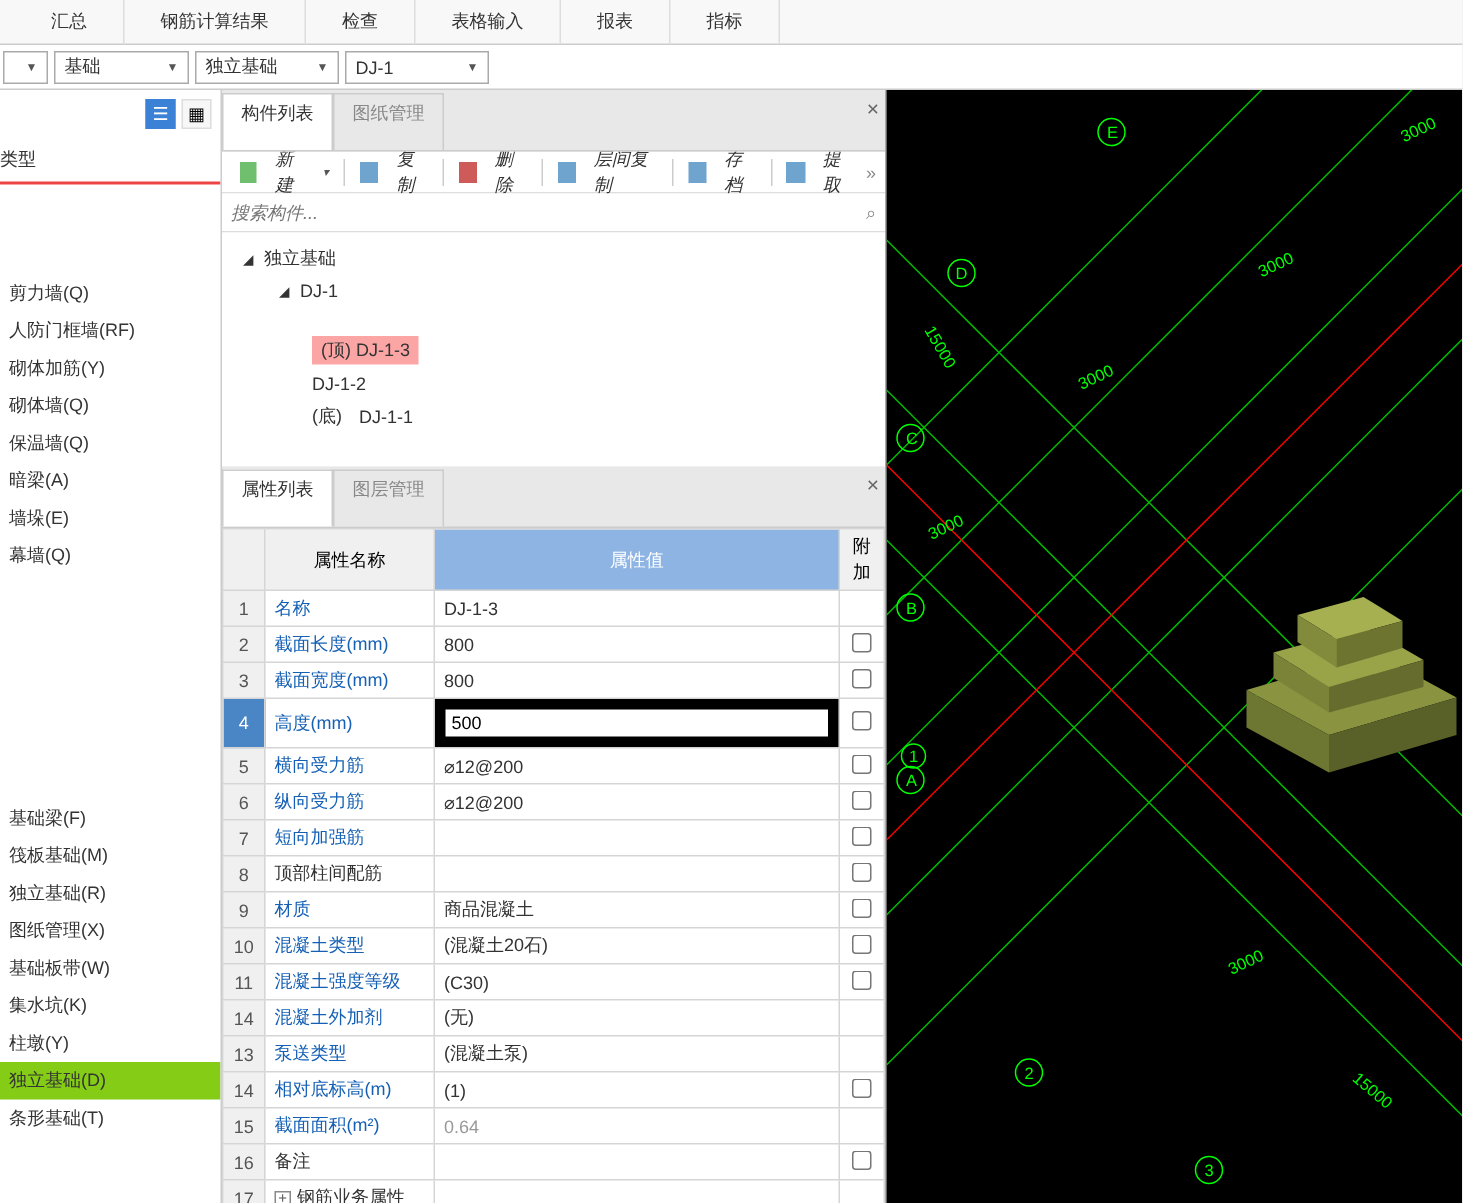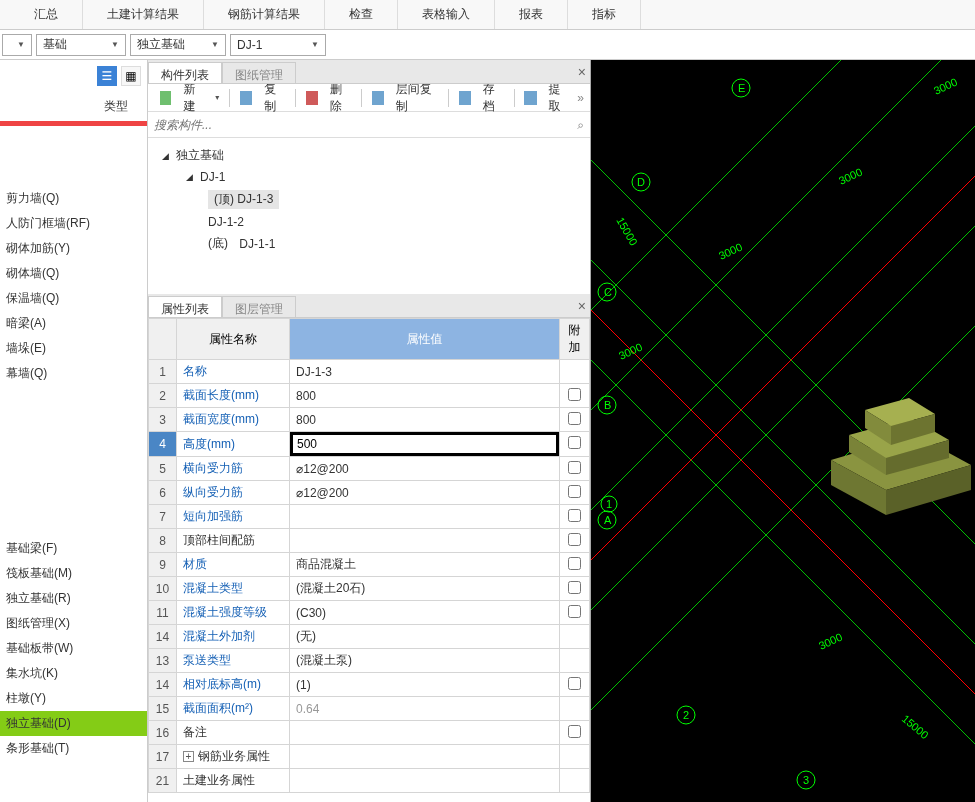--- a/index.html
+++ b/index.html
@@ -11,80 +11,79 @@
 .dropdown-bar { height: 30px; background: #fff; border-bottom: 1px solid #ccc; display: flex; align-items: center; gap: 4px; padding: 2px; }
 .dd { height: 22px; border: 1px solid #aaa; background: #fff; padding: 0 6px; display: flex; align-items: center; justify-content: space-between; color: #333; }
 .dd .arrow { font-size: 8px; color: #555; }
 
 .main { display: flex; height: calc(100% - 60px); }
 
 .left-panel { width: 148px; background: #fff; border-right: 1px solid #ccc; overflow: hidden; position: relative; }
 .left-icons { display: flex; justify-content: flex-end; padding: 6px; gap: 4px; }
 .icon-btn { width: 20px; height: 20px; border: 1px solid #ddd; background: #f7f7f7; display: flex; align-items: center; justify-content: center; }
 .icon-btn.blue { background: #3b82d6; color:#fff; border-color:#3b82d6; }
-.left-panel .hdr { padding: 6px 19px; color: #333; border-bottom: 5px solid #ef4444; text-align: right; }
+.left-panel .hdr { padding: 6px 0; color: #333; border-bottom: 2px solid #ef4444; }
 .left-list { list-style: none; }
 .left-list li { padding: 4px 6px; color: #333; cursor: pointer; }
 .left-list li.sel { background: #84cc16; }
 
 .mid-panel { width: 443px; background: #f4f4f4; display: flex; flex-direction: column; border-right: 1px solid #aaa; }
 
-.panel-tabs { height: 24px; display: flex; border-bottom: 1px solid #ccc; background: #e8e8e8; position: relative; }
+.panel-tabs { height: 41px; display: flex; border-bottom: 1px solid #ccc; background: #e8e8e8; position: relative; }
 .panel-tab { padding: 4px 12px; border: 1px solid #ccc; border-bottom: none; background: #fff; margin-top: 2px; color: #333; }
 .panel-tab.inactive { background: #e8e8e8; color: #888; }
 .panel-close { position: absolute; right: 4px; top: 4px; color: #666; cursor: pointer; font-size: 14px; }
 
 .toolbar { height: 28px; display: flex; align-items: center; padding: 0 6px; gap: 2px; background: #fff; border-bottom: 1px solid #ddd; }
-.tb-btn { display: flex; align-items: center; gap: 12px; padding: 2px 6px; color: #333; cursor: pointer; }
+.tb-btn { display: flex; align-items: center; gap: 12px; padding: 2px 6px; color: #333; cursor: pointer; font-style: italic; }
 .tb-icon { width: 14px; height: 14px; display: inline-block; }
 .tb-sep { width: 1px; height: 18px; background: #ccc; margin: 0 2px; }
 .tb-dd { font-size: 8px; color: #555; }
 .toolbar .expand { margin-left: auto; color: #888; }
 
 .search-row { height: 26px; display: flex; align-items: center; background: #fff; border-bottom: 1px solid #ddd; padding: 0 6px; }
 .search-row input { flex: 1; border: none; outline: none; color: #b91c1c; font-style: italic; }
 .search-row .mag { color: #888; }
 
 .tree { background: #fff; padding: 6px 0; height: 156px; overflow: auto; }
 .tree-node { padding: 3px 0 3px 18px; color: #333; display: flex; align-items: center; gap: 4px; }
 .tree-arrow { font-size: 9px; color: #333; display:inline-block; width:10px; }
 .tree-node.lvl1 { padding-left: 14px; }
 .tree-node.lvl2 { padding-left: 38px; }
 .tree-node.lvl3 { padding-left: 60px; }
-.tree-node.sel span.txt { background: #e5e5e5; padding: 1px 6px; }
+.tree-node.sel span.txt { background: #fca5a5; padding: 1px 6px; margin-top: 17px; }
 
 .prop-table { flex: 1; background: #fff; overflow: auto; }
 .ptable { border-collapse: collapse; width: 100%; }
 .ptable th, .ptable td { border: 1px solid #d5d5d5; padding: 3px 6px; height: 21px; }
 .ptable th { background: #f0f0f0; font-weight: normal; }
 .ptable th.val { background: #8db4e2; color: #fff; }
 .ptable td.num { background: #f0f0f0; text-align: center; width: 28px; color: #555; }
 .ptable td.num.sel { background: #4a86c5; color: #fff; }
 .ptable td.name { color: #1560b5; width: 113px; }
 .ptable td.name.black { color: #333; }
 .ptable td.val { color: #333; }
 .ptable td.val.gray { color: #999; }
 .ptable td.extra { width: 30px; text-align: center; }
 .ptable td.extra input[type=checkbox] { }
 .ptable tr.selrow td.val { padding:0; }
-.ptable tr.selrow td.val input { width: 100%; height: 100%; border: 3px solid #000000; padding: 2px 4px; }
+.ptable tr.selrow td.val input { width: 100%; height: 100%; border: 7px solid #000000; padding: 2px 4px; }
 .expand-box { display:inline-block; width:11px; height:11px; border:1px solid #888; text-align:center; line-height:9px; font-size:10px; margin-right:4px; color:#555;}
 
 .viewport { flex: 1; background: #000; position: relative; overflow: hidden; }
 .viewport svg { width: 100%; height: 100%; }
 .grid-label { fill: #00ff00; font-size: 11px; }
 .grid-circle { fill: none; stroke: #00ff00; stroke-width: 1; }
 .dim-text { fill: #00ff00; font-size: 11px; }
 </style>
 </head>
 <body>
 
 <div class="tabs-bar">
   <div class="tab">汇总</div>
-  <div class="tab">土建计算结果</div>
   <div class="tab">钢筋计算结果</div>
   <div class="tab">检查</div>
   <div class="tab">表格输入</div>
   <div class="tab">报表</div>
   <div class="tab">指标</div>
 </div>
 
 <div class="dropdown-bar">
   <div class="dd" style="width:30px">
       <span></span>

